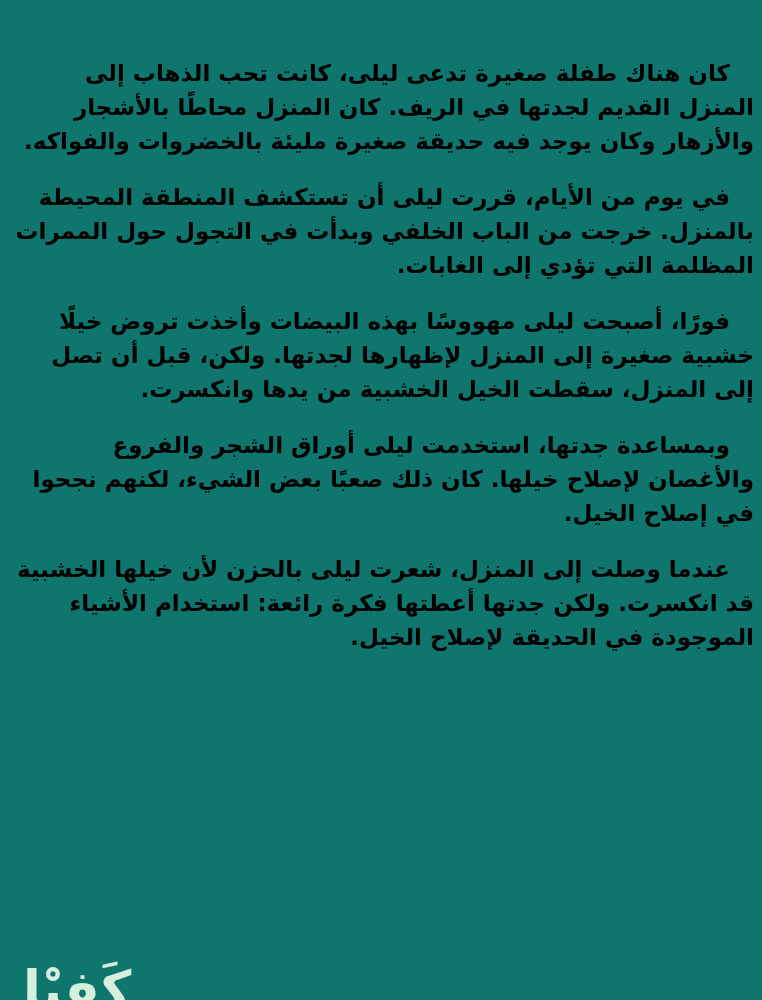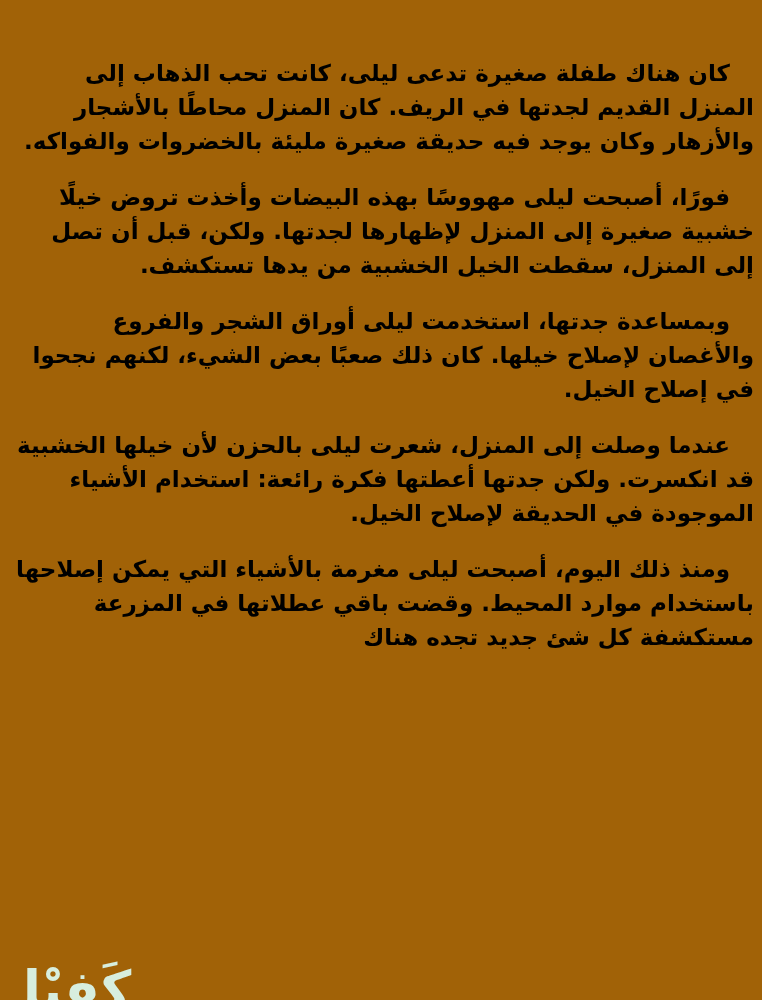--- a/index.html
+++ b/index.html
@@ -4,21 +4,21 @@
 <style>
   html, body {
     margin: 0;
     padding: 0;
     background: #ffffff;
   }
   .page {
     position: relative;
     width: 762px;
     height: 1000px;
-    background: #a16207;
+    background: #0f766e;
     overflow: hidden;
     font-family: "DejaVu Sans", sans-serif;
   }
   .story {
     direction: rtl;
     text-align: right;
     padding: 56px 8px 0 8px;
     color: #000000;
     font-weight: 700;
     font-size: 23px;
@@ -41,20 +41,20 @@
     pointer-events: none;
     white-space: nowrap;
   }
 </style>
 </head>
 <body>
 
 <div class="page">
   <article class="story">
     <p>كان هناك طفلة صغيرة تدعى ليلى، كانت تحب الذهاب إلى المنزل القديم لجدتها في الريف. كان المنزل محاطًا بالأشجار والأزهار وكان يوجد فيه حديقة صغيرة مليئة بالخضروات والفواكه.</p>
-    <p>فورًا، أصبحت ليلى مهووسًا بهذه البيضات وأخذت تروض خيلًا خشبية صغيرة إلى المنزل لإظهارها لجدتها. ولكن، قبل أن تصل إلى المنزل، سقطت الخيل الخشبية من يدها تستكشف.</p>
+    <p>في يوم من الأيام، قررت ليلى أن تستكشف المنطقة المحيطة بالمنزل. خرجت من الباب الخلفي وبدأت في التجول حول الممرات المظلمة التي تؤدي إلى الغابات.</p>
+    <p>فورًا، أصبحت ليلى مهووسًا بهذه البيضات وأخذت تروض خيلًا خشبية صغيرة إلى المنزل لإظهارها لجدتها. ولكن، قبل أن تصل إلى المنزل، سقطت الخيل الخشبية من يدها وانكسرت.</p>
     <p>وبمساعدة جدتها، استخدمت ليلى أوراق الشجر والفروع والأغصان لإصلاح خيلها. كان ذلك صعبًا بعض الشيء، لكنهم نجحوا في إصلاح الخيل.</p>
     <p>عندما وصلت إلى المنزل، شعرت ليلى بالحزن لأن خيلها الخشبية قد انكسرت. ولكن جدتها أعطتها فكرة رائعة: استخدام الأشياء الموجودة في الحديقة لإصلاح الخيل.</p>
-    <p>ومنذ ذلك اليوم، أصبحت ليلى مغرمة بالأشياء التي يمكن إصلاحها باستخدام موارد المحيط. وقضت باقي عطلاتها في المزرعة مستكشفة كل شئ جديد تجده هناك</p>
   </article>
 
   <div class="watermark">كَفِيْل</div>
 </div>
 
 </body></html>

